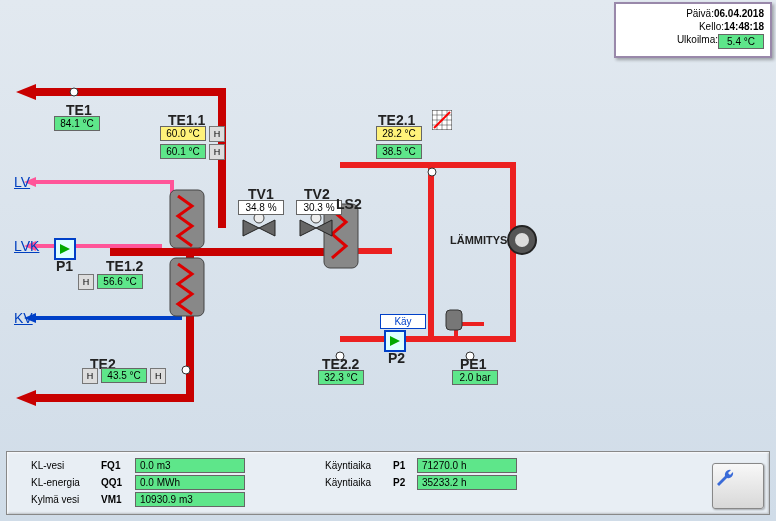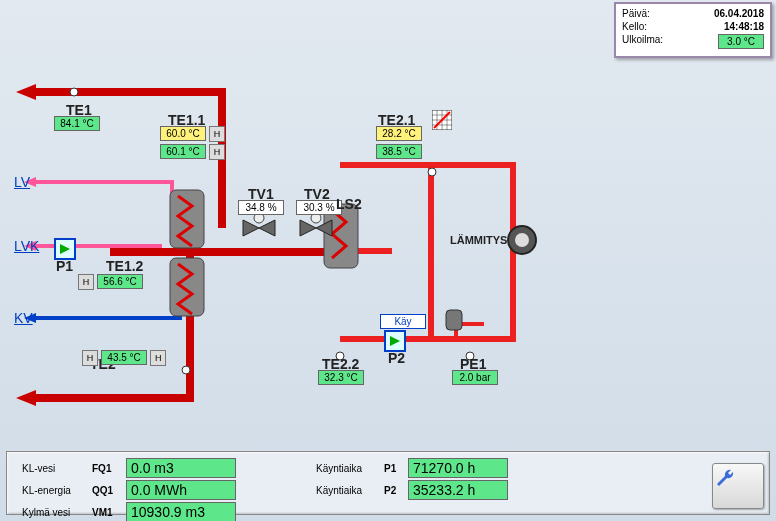--- a/index.html
+++ b/index.html
@@ -2,32 +2,32 @@
 <html><head>
 <meta charset="utf-8">
 <style>
 html,body{margin:0;padding:0;font-family:Arial,Helvetica,sans-serif;font-size:11px;background:#e8eef4}
 .canvas{position:relative;width:776px;height:521px;background:linear-gradient(180deg,#e2e9f0 0%,#d0dce8 100%)}
 .hdr-panel{position:absolute;top:2px;left:328px;width:280px;height:56px;background:#fff;border:2px solid #98a;box-shadow:2px 2px 3px rgba(0,0,0,.3);padding:4px 8px;box-sizing:border-box}
 .hdr-title{font-size:16px;font-weight:bold}
 .hdr-sub{font-size:10px;font-weight:bold}
 .hdr-desc{font-size:10px;margin-top:2px}
 .hdr-time{position:absolute;top:2px;right:4px;width:158px;height:56px;background:#fff;border:2px solid #98a;box-shadow:2px 2px 3px rgba(0,0,0,.3);padding:4px 6px;box-sizing:border-box;font-size:10px}
-.hdr-time-row{display:flex;justify-content:space-between;margin-bottom:2px}
+.hdr-time-row{display:flex;justify-content:flex-end;margin-bottom:2px}
 .val-box{display:inline-block;padding:1px 3px;border:1px solid #666;font-size:10px;min-width:38px;text-align:center}
 .green{background:#5ee68a}
 .yellow{background:#fff27a}
 .white{background:#fff}
 .lbl{position:absolute;font-size:14px;font-weight:bold;color:#222}
 .lbl-link{color:#003fbf;font-weight:normal;text-decoration:underline;cursor:pointer}
 .h-btn{display:inline-block;width:14px;height:14px;background:#ddd;border:1px solid #777;text-align:center;font-size:9px;line-height:14px;vertical-align:middle}
 svg{position:absolute;top:0;left:0}
-.south{position:absolute;left:6px;bottom:6px;right:6px;height:64px;background:#e8eef4;border:1px solid #888;box-shadow:inset 1px 1px 2px rgba(255,255,255,.8),inset -1px -1px 2px rgba(0,0,0,.2);padding:6px 15px;box-sizing:border-box;font-size:10px}
+.south{position:absolute;left:6px;bottom:6px;right:6px;height:64px;background:#e8eef4;border:1px solid #888;box-shadow:inset 1px 1px 2px rgba(255,255,255,.8),inset -1px -1px 2px rgba(0,0,0,.2);padding:6px 24px;box-sizing:border-box;font-size:10px}
 .s-grid{display:grid;grid-template-columns:70px 34px 110px 80px 68px 24px 100px;row-gap:2px;align-items:center}
-.s-val{background:#5ee68a;border:1px solid #666;padding:1px 4px;font-size:14px}
+.s-val{background:#5ee68a;border:1px solid #666;padding:1px 4px;font-size:10px}
 .wrench{position:absolute;right:12px;bottom:12px;width:50px;height:44px;background:linear-gradient(180deg,#f8f8f8,#d8d8d8);border:1px solid #888;border-radius:3px;display:flex;align-items:center;justify-content:center;box-shadow:1px 1px 2px rgba(0,0,0,.3)}
 .grid-icon{position:absolute;width:20px;height:20px}
 .pump{position:absolute;width:18px;height:18px}
 .abs{position:absolute}
 </style>
 </head>
 <body>
 
 <div class="canvas">
 
@@ -104,21 +104,21 @@
   <div class="hdr-time-row">
         <span>Päivä:</span>
         <b>06.04.2018</b>
       </div>
   <div class="hdr-time-row">
         <span>Kello:</span>
         <b>14:48:18</b>
       </div>
   <div class="hdr-time-row">
         <span>Ulkoilma:</span>
-        <span class="val-box green">3.0 °C</span>
+        <span class="val-box green">5.4 °C</span>
       </div>
 </div>
 
 <div class="lbl abs" style="left:66px;top:102px">TE1</div>
 <div class="val-box green abs" style="left:54px;top:116px">84.1 °C</div>
 
 <div class="lbl abs" style="left:168px;top:112px">TE1.1</div>
 <div class="abs" style="left:160px;top:126px">
   <span class="val-box yellow">60.0 °C</span>
   <span class="h-btn">H</span>
@@ -159,21 +159,21 @@
 <div class="lbl abs" style="left:248px;top:186px">TV1</div>
 <div class="val-box white abs" style="left:238px;top:200px">34.8 %</div>
 <div class="lbl abs" style="left:304px;top:186px">TV2</div>
 <div class="val-box white abs" style="left:296px;top:200px">30.3 %</div>
 
 <div class="lbl abs" style="left:336px;top:196px">LS2</div>
 
 <div class="lbl abs" style="left:450px;top:234px;font-size:11px">LÄMMITYS</div>
 
 <div class="lbl abs" style="left:90px;top:356px">TE2</div>
-<div class="abs" style="left:82px;top:350px">
+<div class="abs" style="left:82px;top:368px">
   <span class="h-btn">H</span>
   <span class="val-box green">43.5 °C</span>
   <span class="h-btn">H</span>
 </div>
 
 <div class="val-box white abs" style="left:380px;top:314px;border-color:#0040c8;color:#0040c8">Käy</div>
 <div class="pump abs" style="left:384px;top:330px;border:2px solid #0040c8;background:#dff">
   <svg width="18" height="18">
         <polygon points="4,4 14,9 4,14" fill="#0a0"></polygon>
       </svg>

